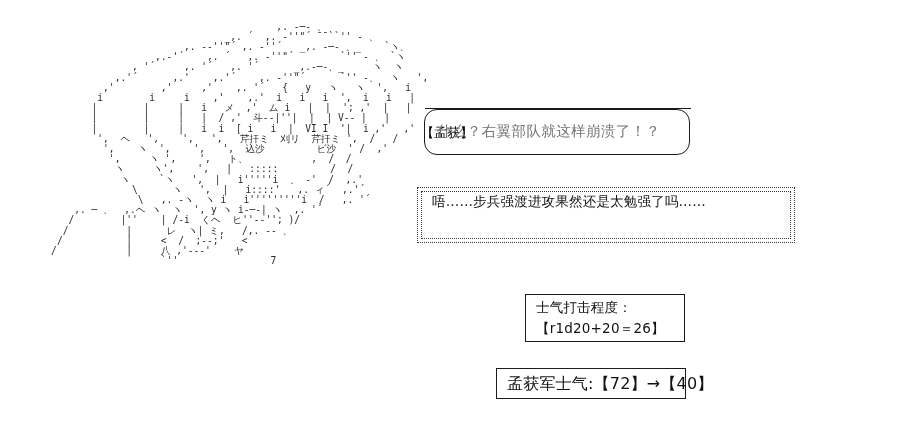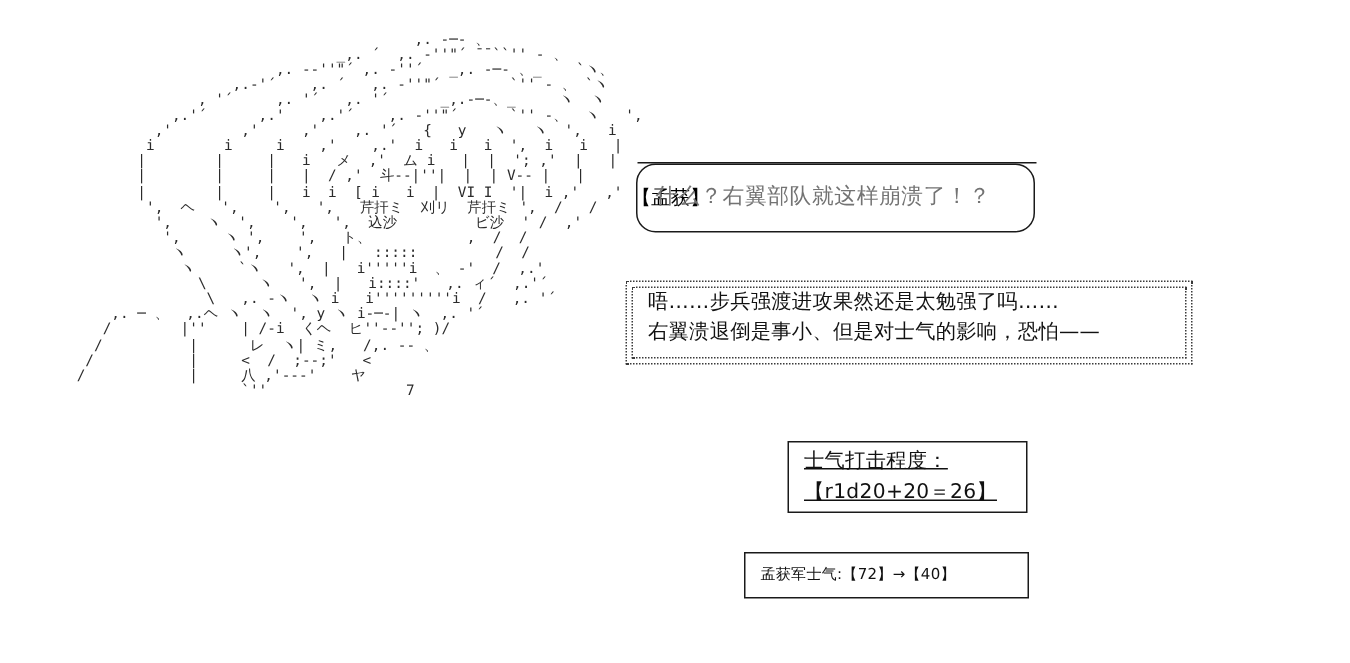--- a/index.html
+++ b/index.html
@@ -104,27 +104,27 @@
   #morale-text{
     position:absolute;
     left:536px; top:297px;
     width:150px;
     font-size:13.5px;
     line-height:21px;
     letter-spacing:0.2px;
     white-space:nowrap;
     color:#111;
   }
-  #morale-text .mline{display:block;text-decoration:underline;}
+  #morale-text .mline{display:block;}
 
   #army-box{ left:496px; top:368px; width:190px; height:31px; }
   #army-text{
     position:absolute;
     left:507px; top:374px;
-    font-size:10px;
+    font-size:16px;
     line-height:20px;
     letter-spacing:0.2px;
     white-space:nowrap;
     color:#111;
   }
 </style>
 </head>
 <body>
 
 <div id="stage">
@@ -158,21 +158,20 @@
   <div id="name-rule"></div>
 
   <div id="bubble"></div>
   <div id="bubble-text">什么？右翼部队就这样崩溃了！？</div>
 
   <div id="thought">
     <div id="thought-inner"></div>
   </div>
   <div id="thought-lines">
     <span class="tline">唔……步兵强渡进攻果然还是太勉强了吗……</span>
-    <span class="tline">右翼溃退倒是事小、但是对士气的影响，恐怕——</span>
   </div>
 
   <div id="morale-box" class="statusbox"></div>
   <div id="morale-text">
     <span class="mline">士气打击程度：</span>
     <span class="mline">【r1d20+20＝26】</span>
   </div>
 
   <div id="army-box" class="statusbox"></div>
   <div id="army-text">孟获军士气:【72】→【40】</div>

